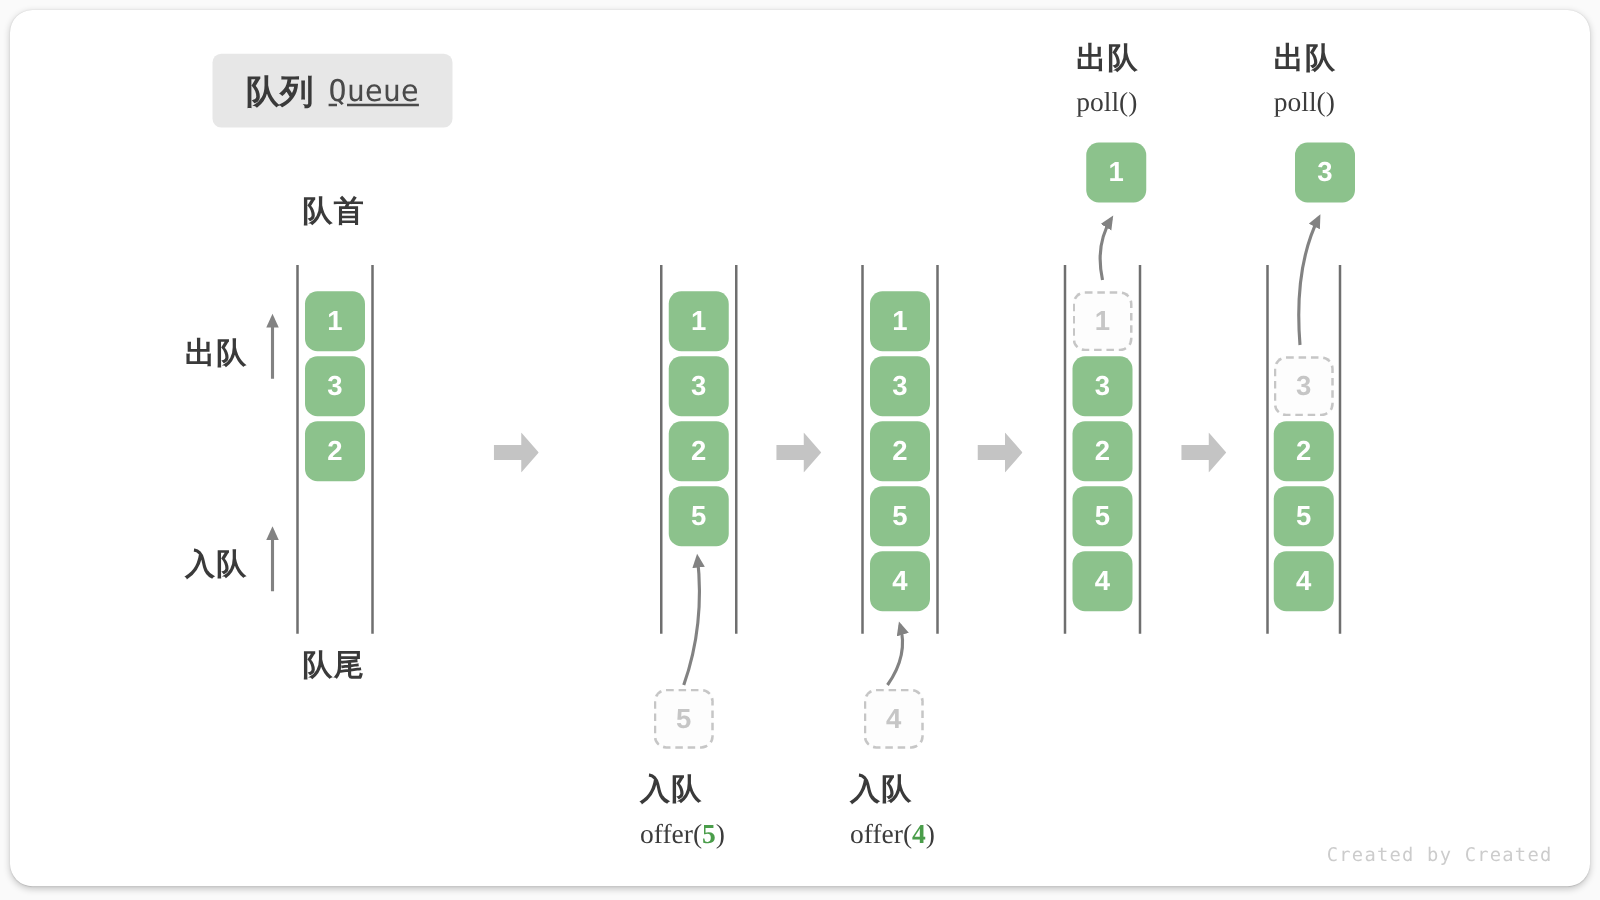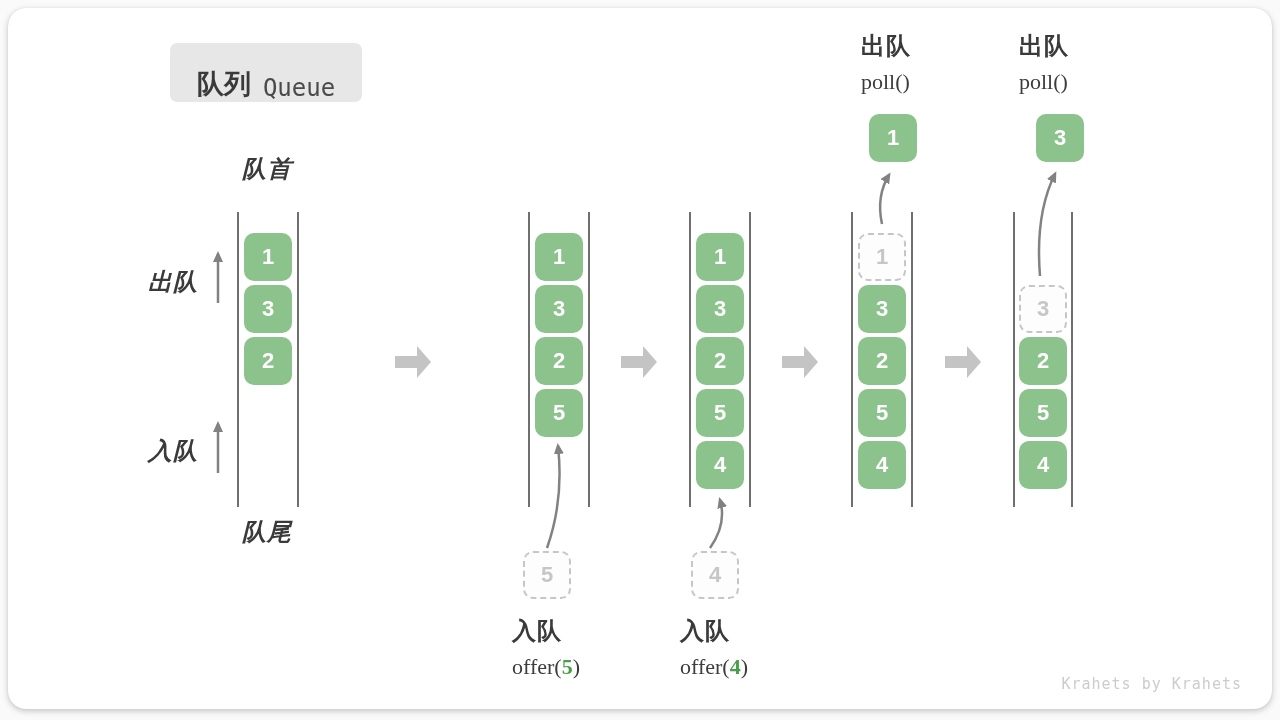--- a/index.html
+++ b/index.html
@@ -12,26 +12,26 @@
   .card{
     position:absolute;left:8px;top:8px;width:1264px;height:701px;
     background:#ffffff;border-radius:18px;
     box-shadow:0 2px 6px rgba(0,0,0,.22), 0 0 1px rgba(0,0,0,.15);
   }
   .abs{position:absolute;}
   
   .title-box{
     position:absolute;left:170px;top:43px;width:192px;height:59px;
     background:#e7e7e7;border-radius:7px;
-    display:flex;align-items:flex-end;justify-content:center;gap:12px;
+    display:flex;align-items:center;justify-content:center;gap:12px;
   }
   .title-zh{font-weight:700;font-size:27px;color:#3a3a3a;}
-  .title-en{font-family:"DejaVu Sans Mono","Liberation Mono",monospace;font-size:24px;color:#4a4a4a;}
+  .title-en{font-family:"DejaVu Sans Mono","Liberation Mono",monospace;font-size:24px;color:#4a4a4a;text-decoration:underline;}
   
-  .zh-label{font-weight:700;font-size:24px;color:#3a3a3a;letter-spacing:1px;white-space:nowrap;font-style:italic;}
+  .zh-label{font-weight:700;font-size:24px;color:#3a3a3a;letter-spacing:1px;white-space:nowrap;}
   
   .queue-col{position:absolute;top:212px;height:295px;}
   .wall{position:absolute;top:0;width:2px;height:295px;background:#6f6f6f;}
   .qbox{
     position:absolute;width:48px;height:48px;border-radius:10px;
     background:#8cc28c;color:#ffffff;
     font-weight:700;font-size:22px;line-height:48px;text-align:center;
   }
   .qbox.ghost{
     background:#fdfdfd;border:2px dashed #c6c6c6;color:#c6c6c6;
@@ -159,13 +159,13 @@
     </marker>
   </defs>
   <path class="thin-arrow" marker-end="url(#ah)" d="M218,303 L218,254"></path>
   <path class="thin-arrow" marker-end="url(#ah)" d="M218,473 L218,424"></path>
   <path class="thin-arrow" marker-end="url(#ah)" d="M547,548 Q564,500 558,446"></path>
   <path class="thin-arrow" marker-end="url(#ah)" d="M710,548 Q727,524 720,500"></path>
   <path class="thin-arrow" marker-end="url(#ah)" d="M882,224 Q876,196 889,175"></path>
   <path class="thin-arrow" marker-end="url(#ah)" d="M1040,276 Q1035,214 1055,174"></path>
 </svg>
 
-<div class="credit">Krahets by Krahets</div>
+<div class="credit">Created by Created</div>
 
 </body></html>

